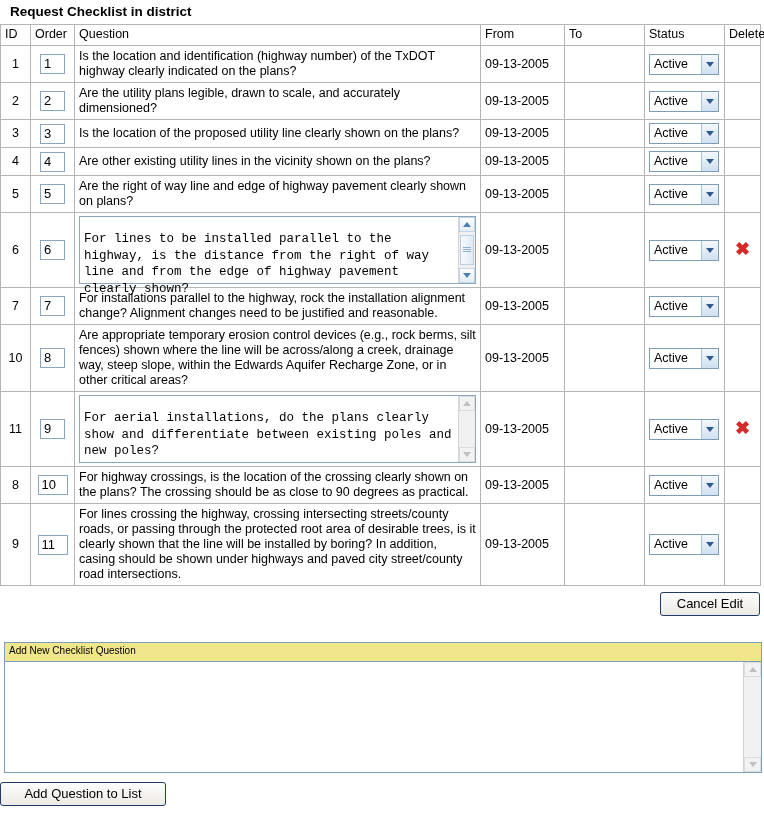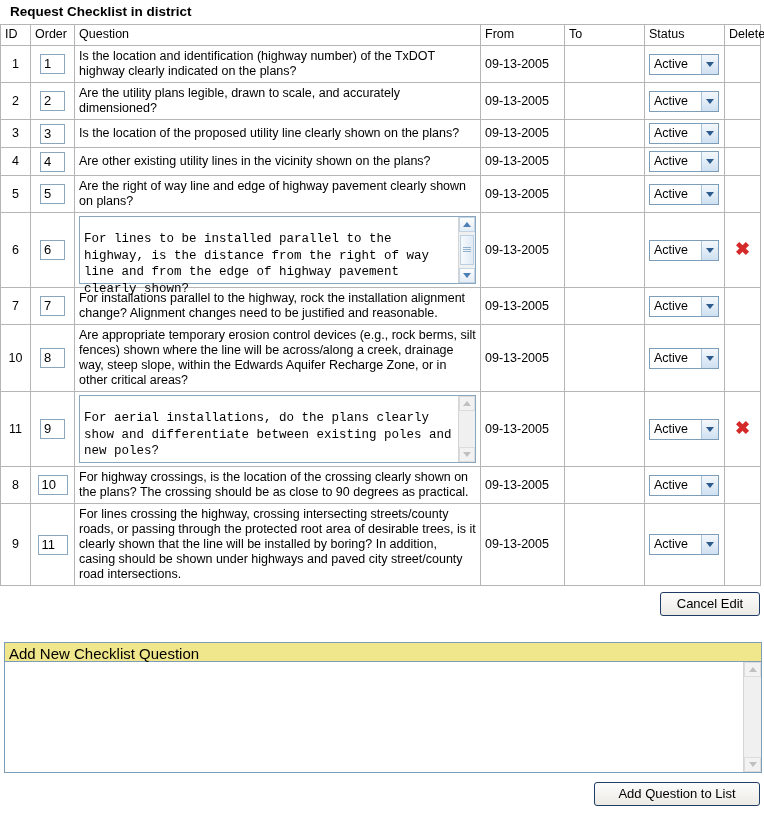--- a/index.html
+++ b/index.html
@@ -240,37 +240,36 @@
   .add-section {
     margin-top: 26px;
     width: 758px;
     margin-left: 4px;
     border: 1px solid #7e9db9;
     box-sizing: border-box;
   }
   .add-header {
     background: #f0e68c;
     border-bottom: 1px solid #7e9db9;
-    font-size: 15px;
+    font-size: 10px;
     padding: 2px 0 3px 4px;
     height: 19px;
     box-sizing: border-box;
   }
   .add-body {
     position: relative;
     height: 110px;
     background: #ffffff;
   }
   .add-body .ta-scroll {
     width: 17px;
   }
 
   .btn-row-bottom {
     display: flex;
-    justify-content: flex-end;
     padding: 9px 4px 0 0;
   }
 </style>
 </head>
 <body>
 
 <div class="top-bar">
   <span class="top-title">Request Checklist in district</span>
 </div>
 

